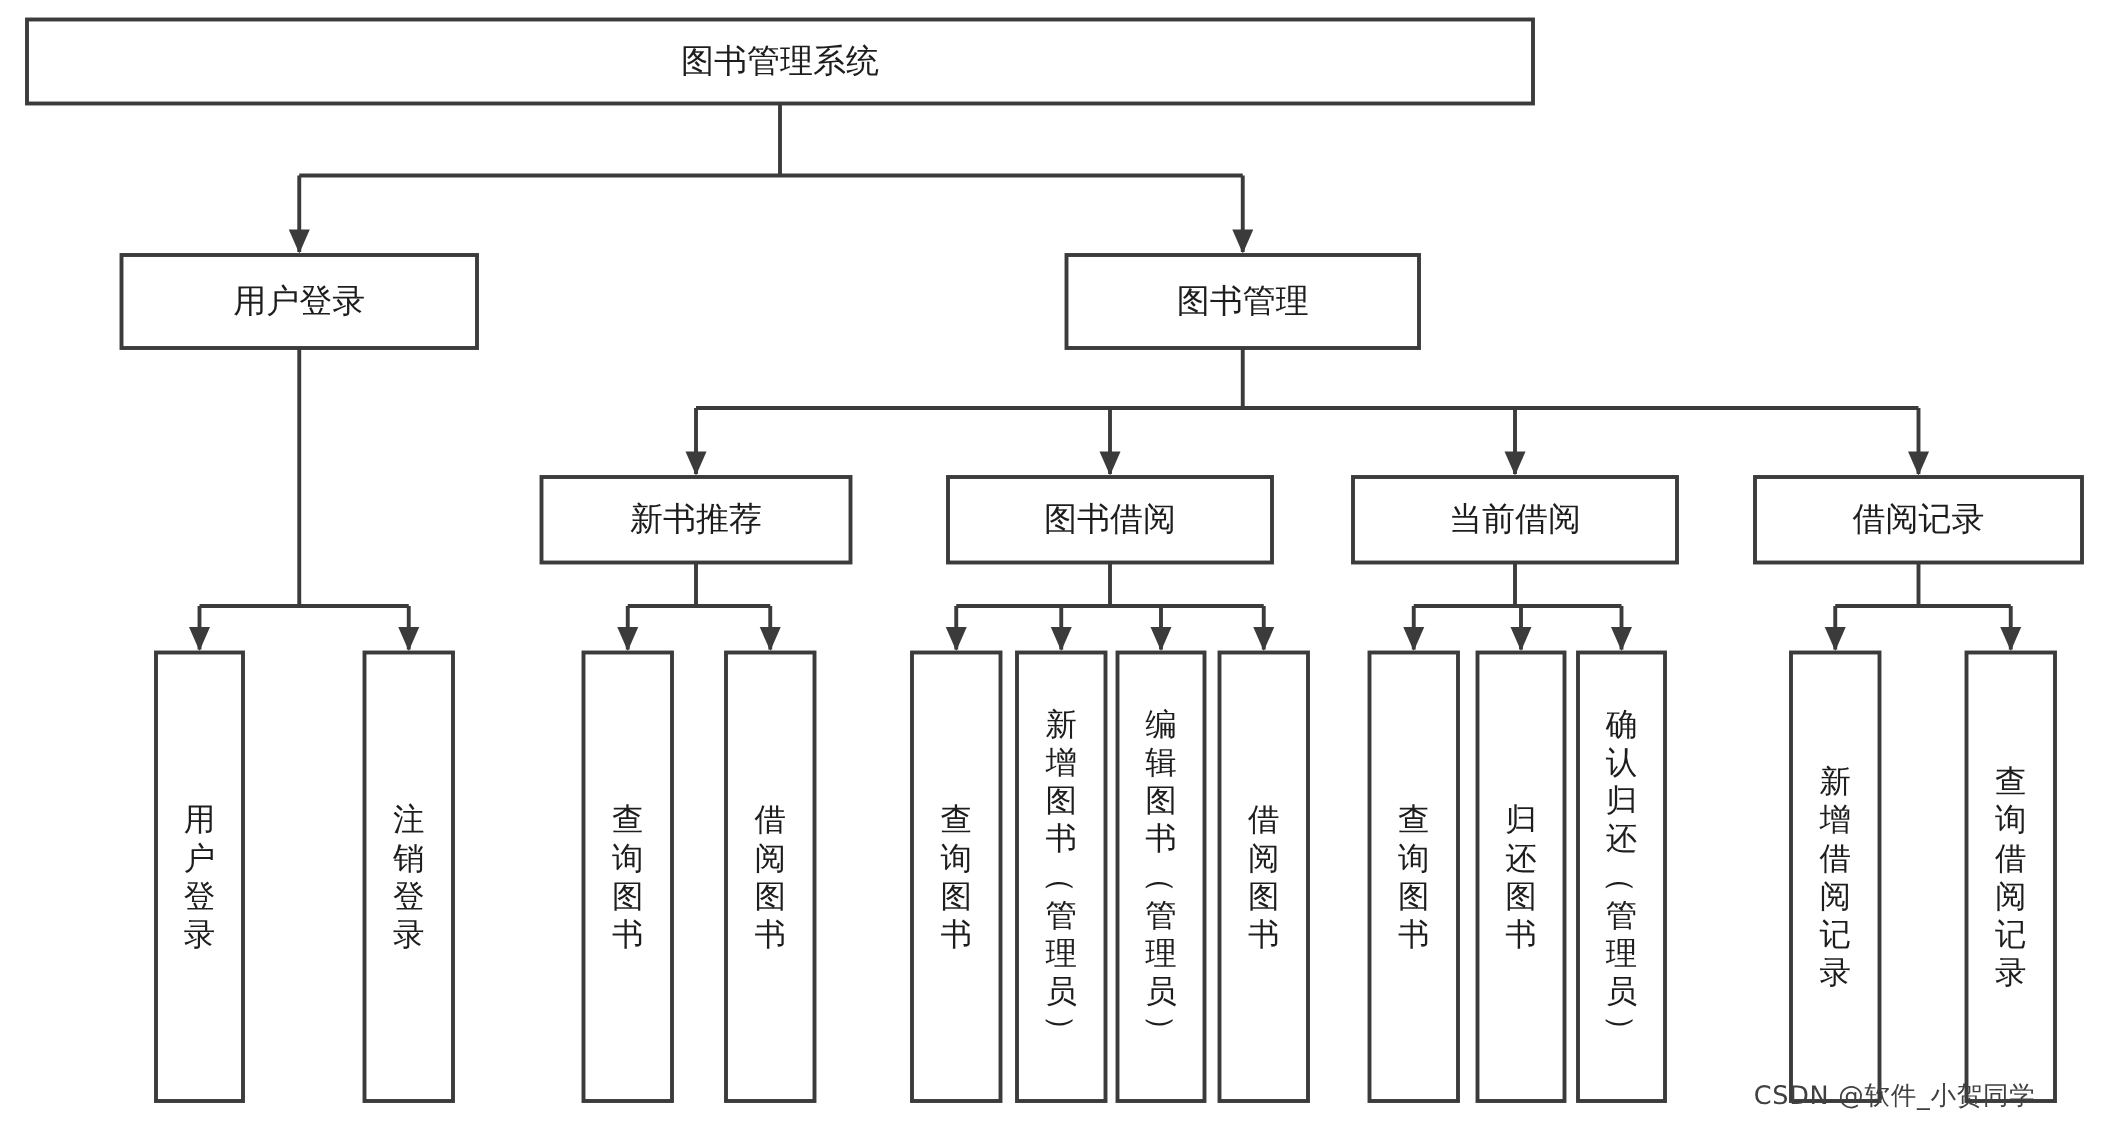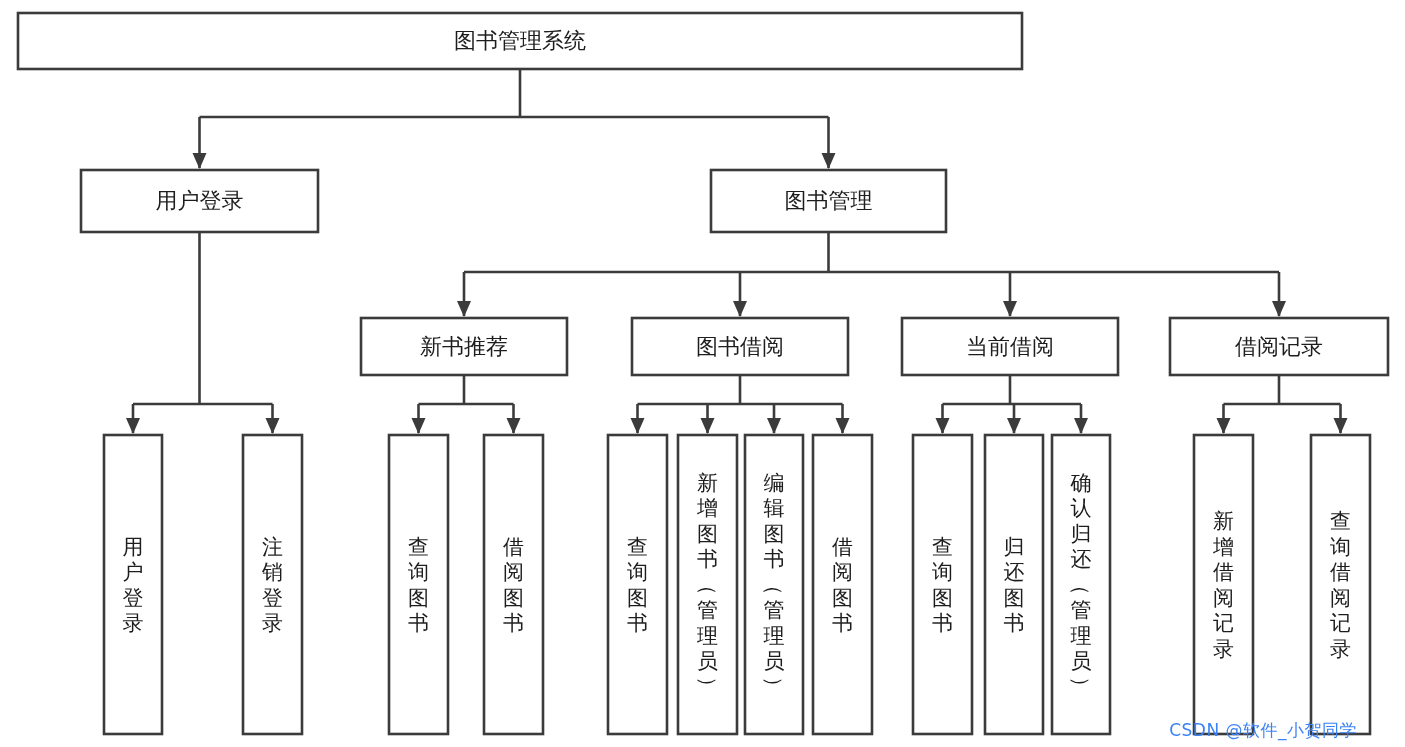--- a/index.html
+++ b/index.html
@@ -53,21 +53,21 @@
     font-size: 21px;
     fill: #1d1d1d;
     text-anchor: middle;
   }
   .watermark {
     position: absolute;
     right: 8px;
     bottom: 5px;
     font-family: "DejaVu Sans", "Liberation Sans", sans-serif;
     font-size: 17px;
-    color: #3b82f6;
+    color: #404040;
     white-space: nowrap;
     letter-spacing: 0.5px;
     pointer-events: none;
   }
 </style>
 </head>
 <body>
 
 <div id="diagram-root">
   <svg class="tree" viewBox="0 0 1405 747" xmlns="http://www.w3.org/2000/svg">

